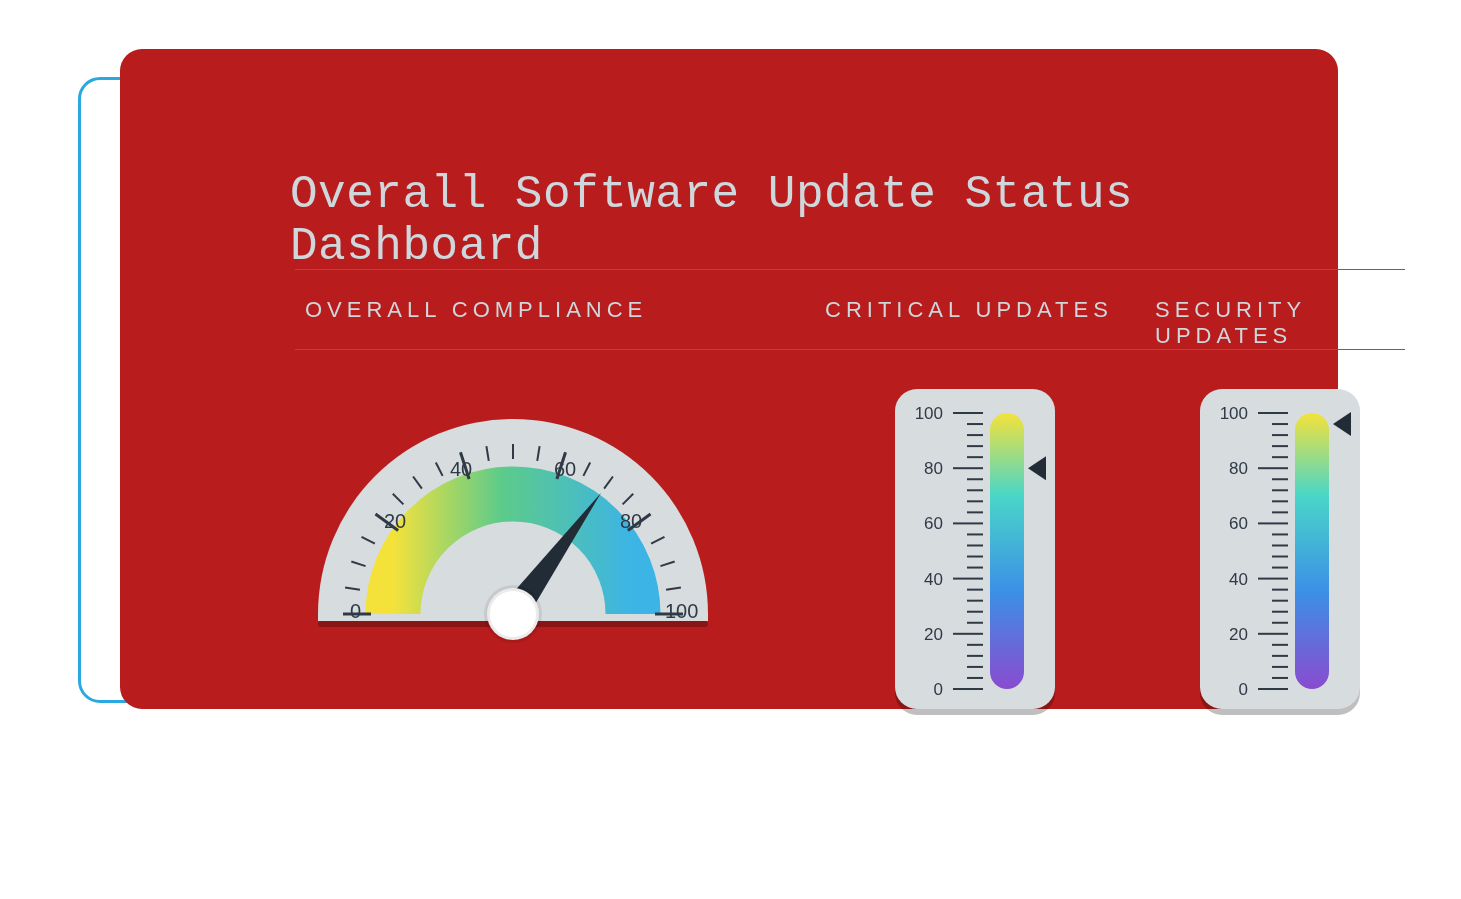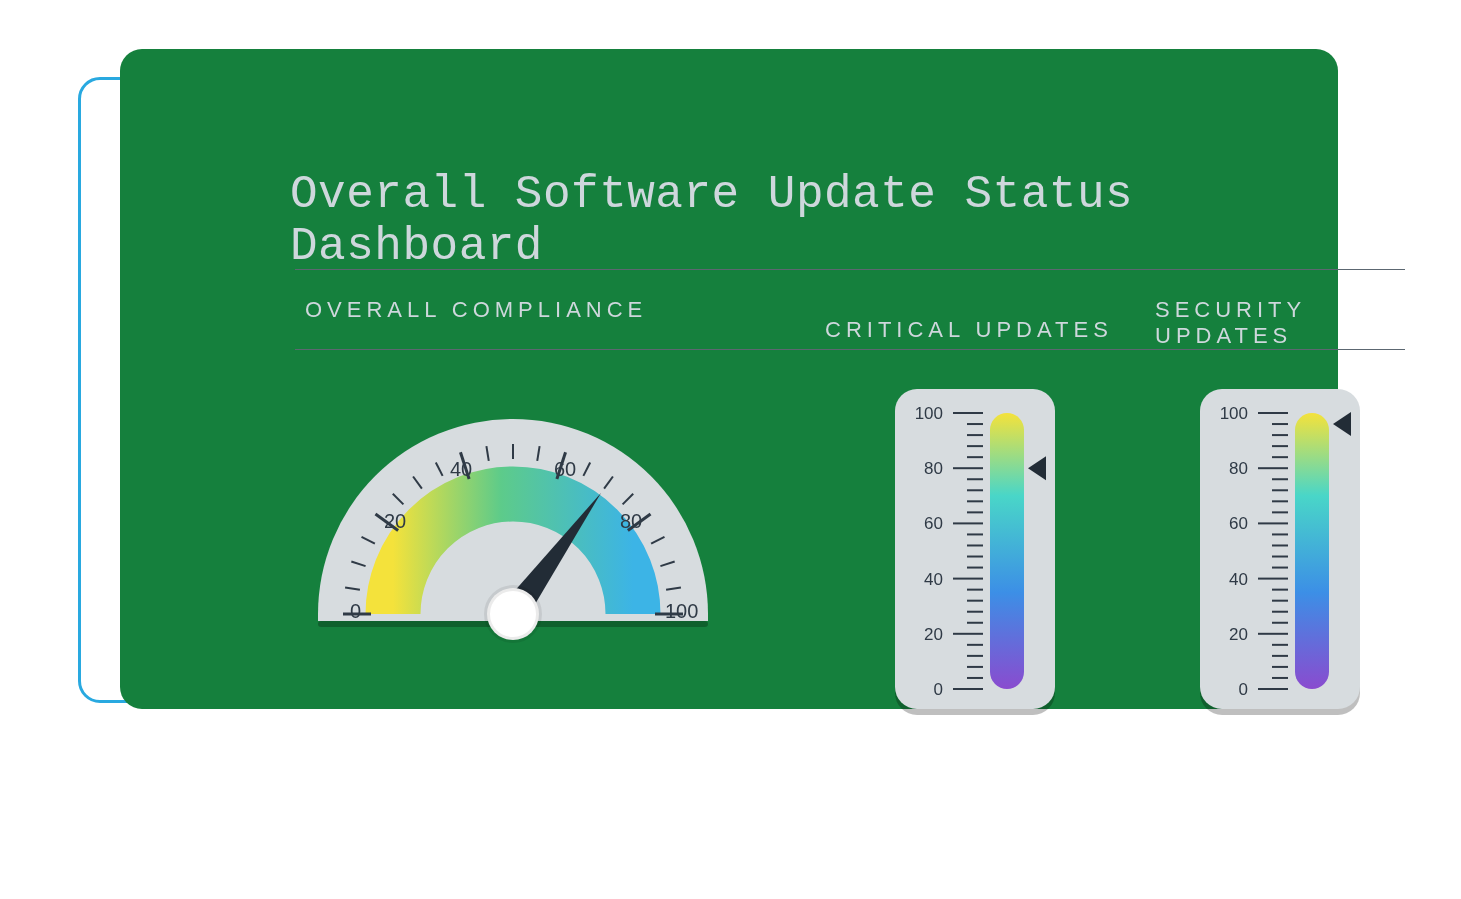--- a/index.html
+++ b/index.html
@@ -1,27 +1,27 @@
 <!DOCTYPE html>
 <html><head>
 <meta charset="utf-8">
 <style>
   html,body{margin:0;padding:0;background:#fff;font-family:"Helvetica Neue",Arial,sans-serif;}
   .stage{position:relative;width:1461px;height:899px;}
   .accent-frame{position:absolute;left:78px;top:77px;width:1210px;height:620px;border:3px solid #29A9E0;border-radius:22px;}
-  .card{position:absolute;left:120px;top:49px;width:1218px;height:660px;border-radius:22px;background:#15803d;}
+  .card{position:absolute;left:120px;top:49px;width:1218px;height:660px;border-radius:22px;background:#b91c1c;}
   .shadow{position:absolute;left:130px;top:60px;width:1218px;height:660px;border-radius:22px;background:#424242;z-index:-1;filter:blur(30px);}
   .title{position:absolute;left:170px;top:120px;width:1100px;color:#CED7DC;font-size:46px;font-weight:400;letter-spacing:0.5px;font-family:"Courier New",monospace;}
   .hr1,.hr2{position:absolute;left:175px;height:0;border-top:1px solid #5C6771;}
   .hr1{top:220px;width:1110px;}
   .hr2{top:300px;width:1110px;}
   .labels{position:absolute;top:248px;left:175px;width:1110px;color:#CED7DC;font-size:22px;letter-spacing:5px;font-family:"Helvetica Neue",Arial,sans-serif;}
   .lbl{position:absolute;}
   .lbl.oc{left:10px;}
-  .lbl.cu{left:530px;margin-top:20px;}
+  .lbl.cu{left:530px;}
   .lbl.su{left:860px;}
   svg.gauge{position:absolute;left:183px;top:345px;}
   .thermo{position:absolute;top:340px;width:160px;height:320px;background:#D7DCDF;border-radius:22px;box-shadow:0 6px 0 rgba(0,0,0,0.25);}
   .thermo.critical{left:775px;}
   .thermo.security{left:1080px;}
   .thermo svg{position:absolute;left:0;top:0;}
 </style>
 </head>
 <body>
 

